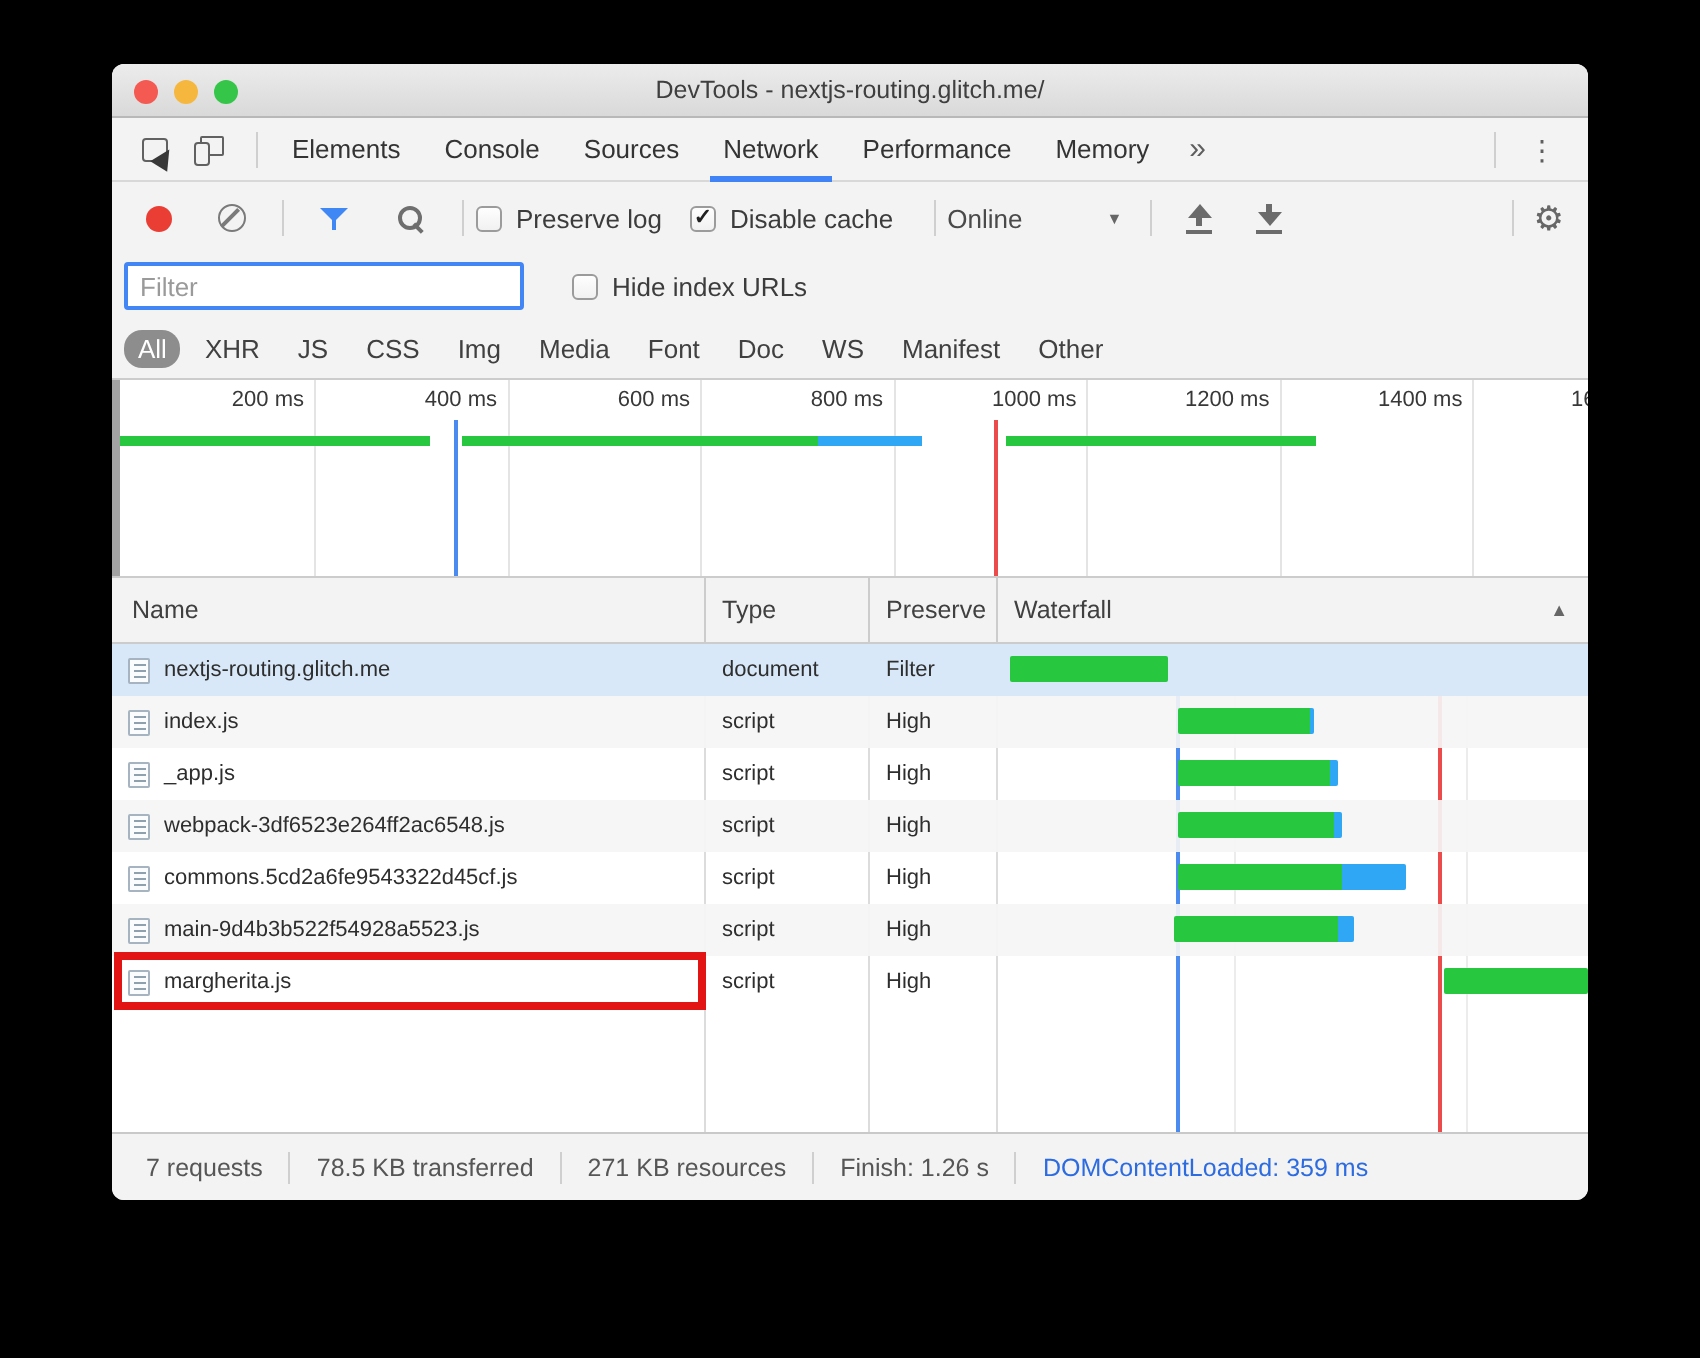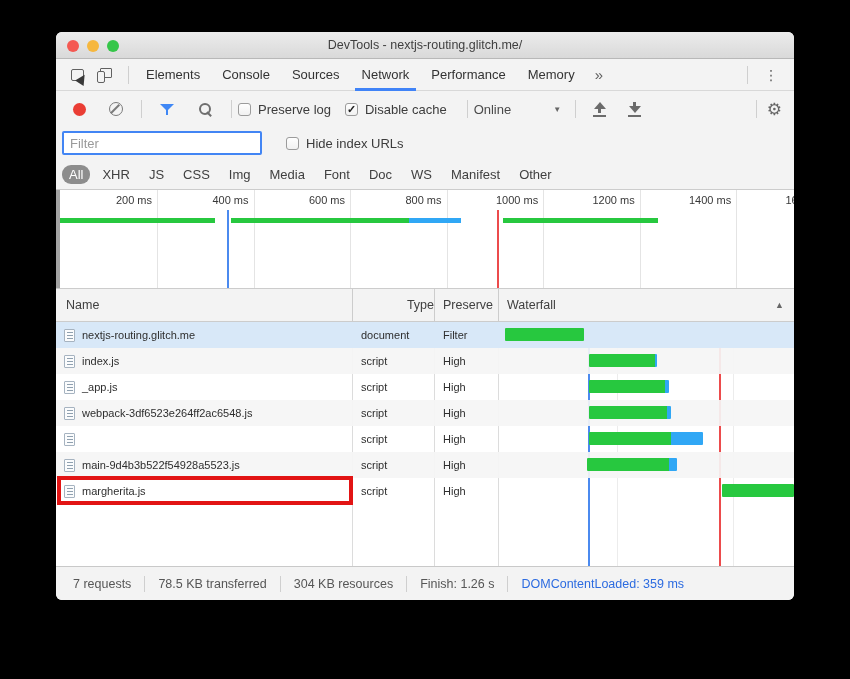--- a/index.html
+++ b/index.html
@@ -106,21 +106,21 @@
   .ov-seg-green { background:#27c83f; height:100%; }
   .ov-seg-blue  { background:#30a7f5; height:100%; }
   .ov-line { position:absolute; top:20px; bottom:0; width:2px; }
   .ov-line.dcl { background:#4b8aef; }
   .ov-line.load{ background:#ec4b4c; }
 
   
   .grid-header { height:33px; background:#f3f3f3; border-bottom:1px solid #ccc;
     display:flex; align-items:center; font-size:12.5px; color:#404040; position:relative; }
   .col-name { width:296px; padding-left:10px; }
-  .col-type { width:82px; padding-left:9px;text-align:right; }
+  .col-type { width:82px; padding-left:9px; }
   .col-priority { width:64px; padding-left:9px; }
   .col-waterfall { flex:1; padding-left:9px; display:flex; align-items:center; }
   .sort-arrow { margin-left:auto; margin-right:10px; font-size:9px; color:#666; }
   .hdr-sep { position:absolute; top:0; bottom:0; width:1px; background:#ccc; }
 
   .rows-area { height:244px; position:relative; background:#fff; overflow:hidden; }
   .col-line { position:absolute; top:0; bottom:0; width:1px; background:#dcdcdc; z-index:0; }
   .wf-grid  { position:absolute; top:0; bottom:0; width:1px; background:#ececec; z-index:0; }
   .wf-line  { position:absolute; top:0; bottom:0; z-index:1; }
   .wf-line.dcl { width:2px; background:#4b8aef; }
@@ -334,20 +334,21 @@
         <div class="row-type">script</div>
         <div class="row-priority">High</div>
       <div class="bar" style="left: 533px;">
             <span class="seg-green" style="width: 78px;"></span>
             <span class="seg-blue" style="width: 4px;"></span>
           </div>
         </div>
       <div class="net-row" id="row-4">
         <div class="row-name">
             <span class="file-icon"></span>
+            <span>commons.5cd2a6fe9543322d45cf.js</span>
           </div>
         <div class="row-type">script</div>
         <div class="row-priority">High</div>
       <div class="bar" style="left: 533px;">
             <span class="seg-green" style="width: 82px;"></span>
             <span class="seg-blue" style="width: 32px;"></span>
           </div>
         </div>
       <div class="net-row" id="row-5">
         <div class="row-name">
@@ -378,21 +379,21 @@
         <div class="wf-grid" style="left: 677px;"></div>
         <div class="wf-line dcl" style="left: 532px;"></div>
         <div class="wf-line load" style="left: 663px;"></div>
       </div>
 
     <div class="statusbar">
       <span class="sb-item">7 requests</span>
       <span class="sb-sep"></span>
       <span class="sb-item">78.5 KB transferred</span>
       <span class="sb-sep"></span>
-      <span class="sb-item">304 KB resources</span>
+      <span class="sb-item">271 KB resources</span>
       <span class="sb-sep"></span>
       <span class="sb-item">Finish: 1.26 s</span>
       <span class="sb-sep"></span>
       <span class="sb-item dcl-blue">DOMContentLoaded: 359 ms</span>
     </div>
 
   </div>
 </div>
 
 </body></html>

